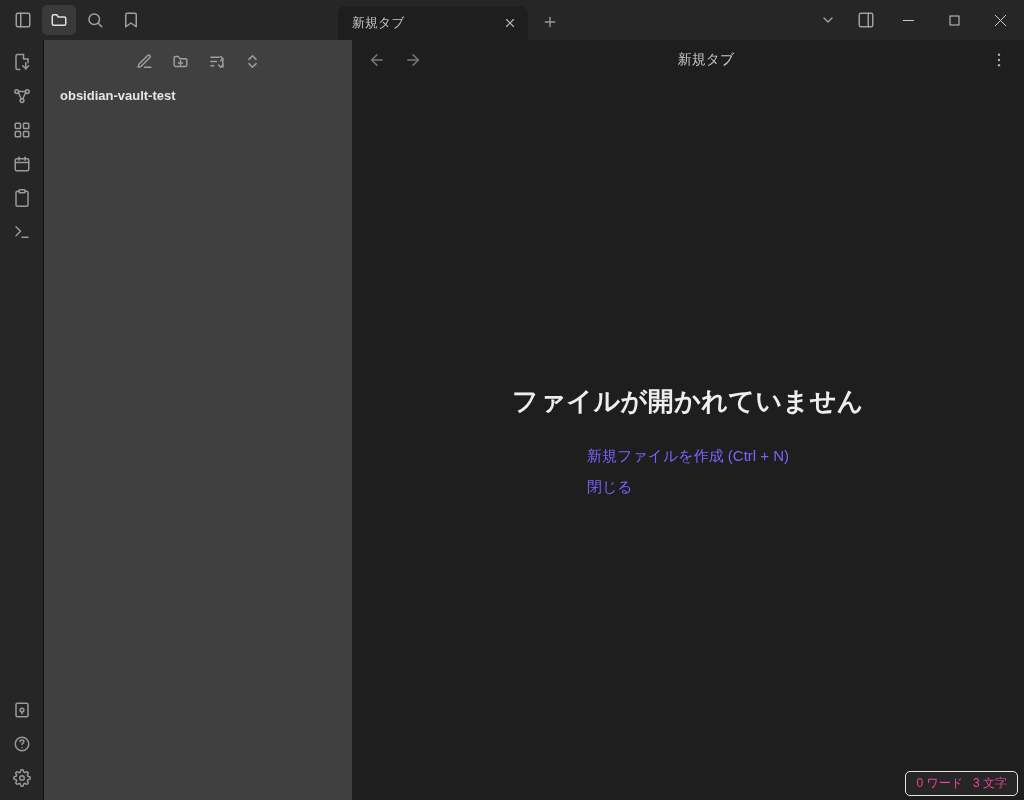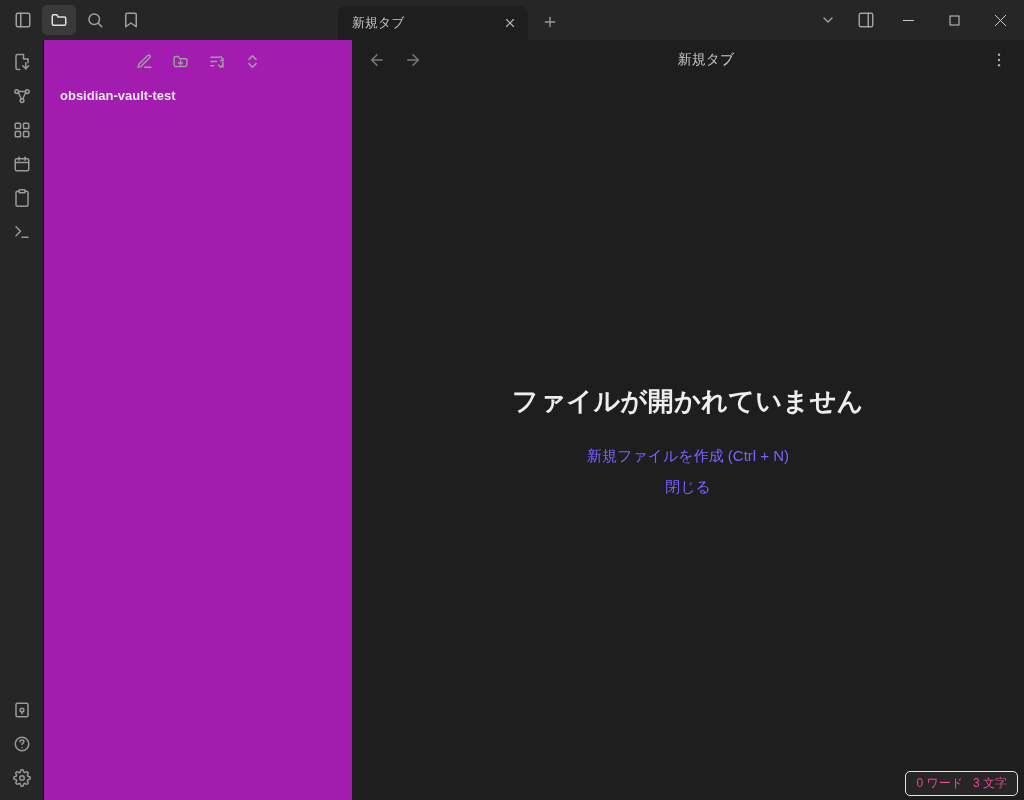--- a/index.html
+++ b/index.html
@@ -64,21 +64,21 @@
     display:flex; flex-direction:column; align-items:center;
     padding-top:6px;
     gap:2px;
     border-right: 1px solid #111;
   }
   .ribbon-spacer { flex:1; }
   .ribbon-btn { width:34px; height:32px; display:flex; align-items:center; justify-content:center; color:#9a9a9a; border-radius:5px; }
 
   .sidebar {
     width: 308px;
-    background: #a21caf;
+    background: #404040;
     display:flex; flex-direction:column;
   }
   .sidebar-toolbar {
     height: 42px;
     display:flex; align-items:center; justify-content:center;
     gap: 6px;
   }
   .sb-btn { width:30px; height:28px; display:flex; align-items:center; justify-content:center; color:#a0a0a0; border-radius:4px; }
 
   .vault-title {
@@ -111,21 +111,21 @@
     align-items:center; justify-content:center;
     gap: 18px;
   }
   .empty-title {
     font-size: 26px;
     font-weight: 700;
     color: #eeeeee;
     letter-spacing: 0.5px;
     text-align: center;
   }
-  .empty-links { display:flex; flex-direction:column; align-items:center; gap:12px; margin-top:10px; }
+  .empty-links { display:flex; flex-direction:column; align-items:flex-start; gap:12px; margin-top:10px; }
   .empty-link {
     color: #7864ff;
     font-size: 15px;
     cursor: pointer;
   }
 
   .status-bar {
     position:absolute;
     right: 6px; bottom: 4px;
     background: #262626;

